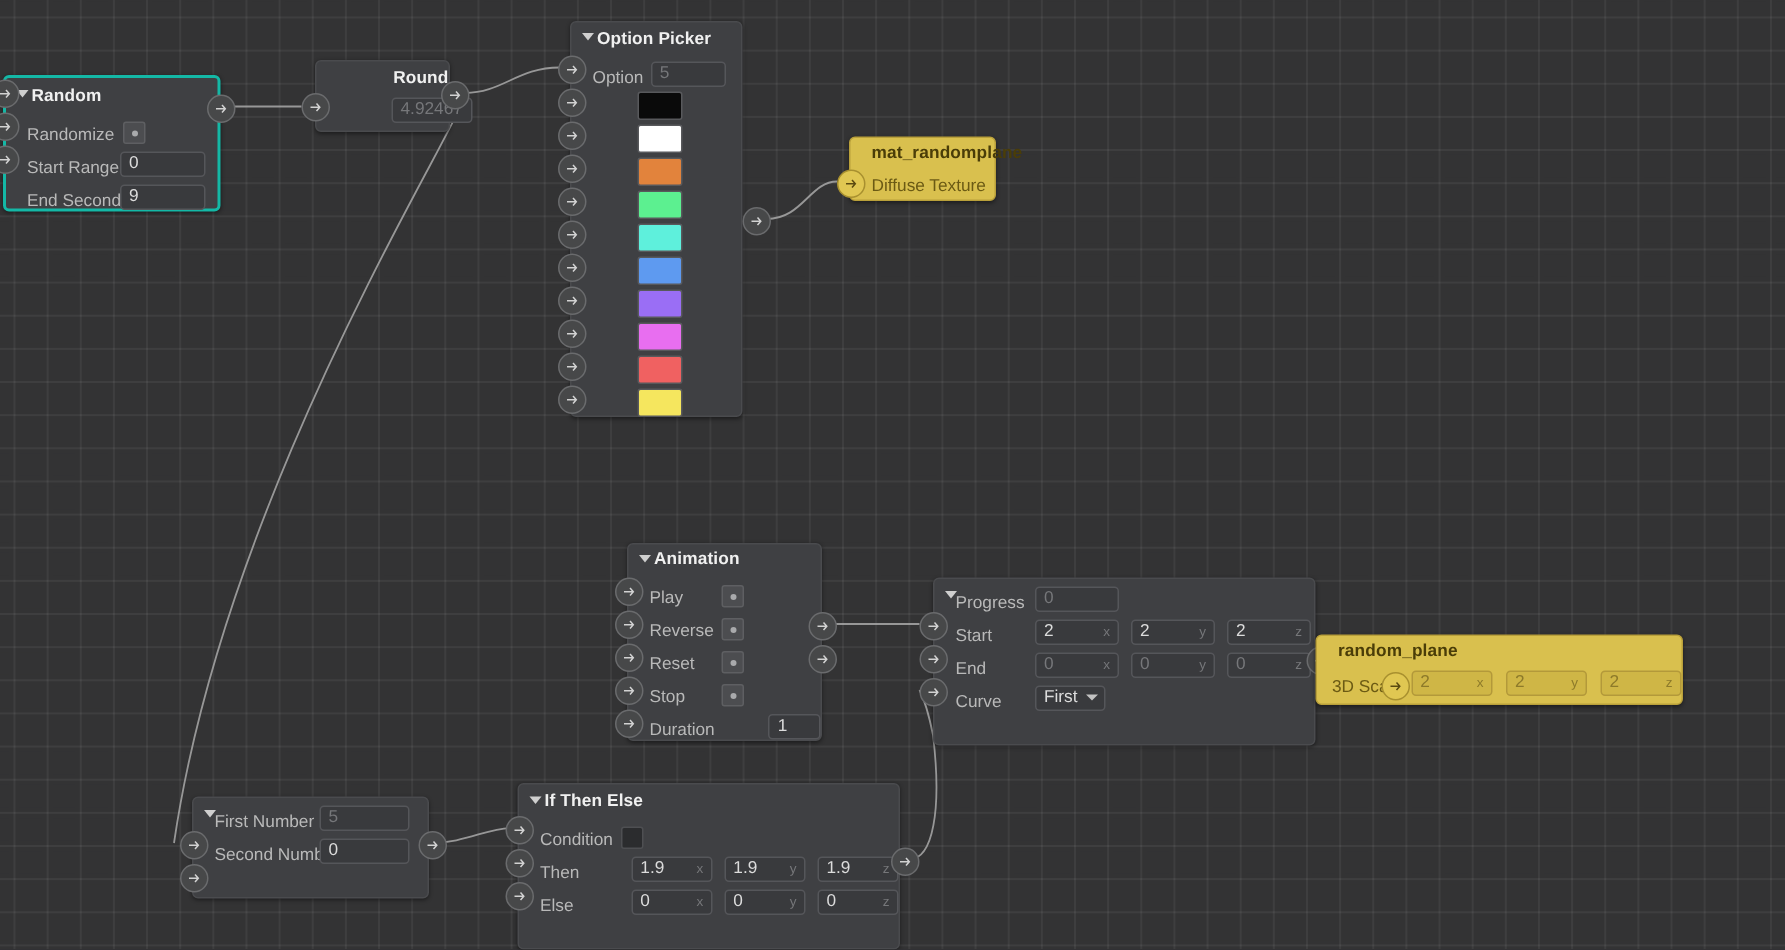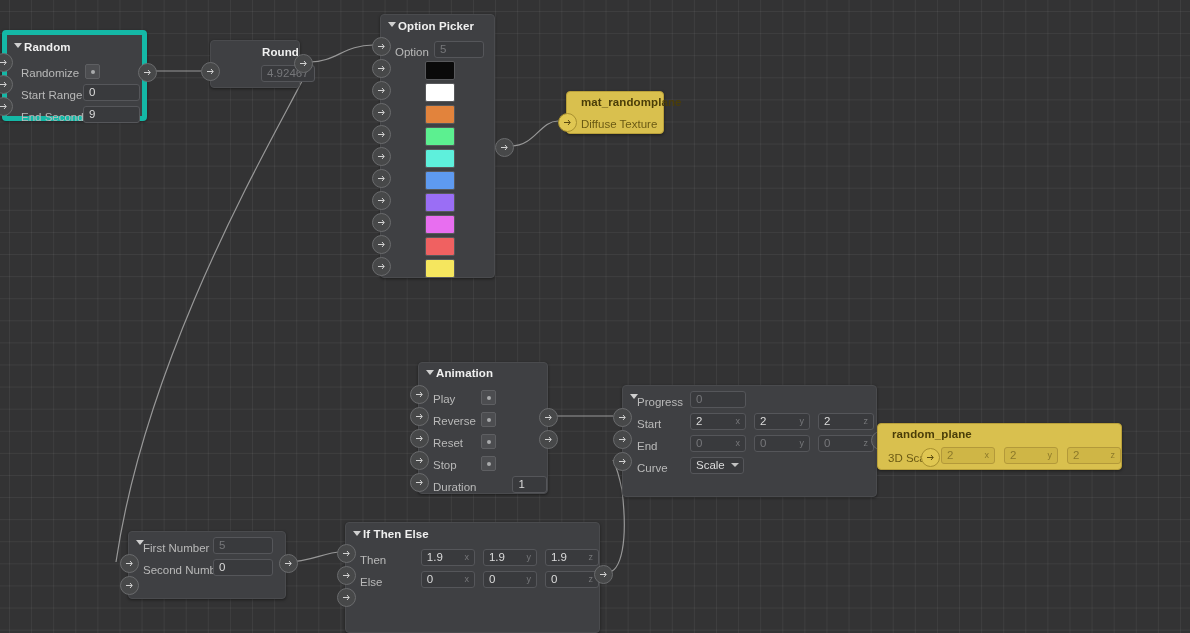--- a/index.html
+++ b/index.html
@@ -24,21 +24,21 @@
       repeating-linear-gradient(to right, #000 0 7px, transparent 7px 22.1px),
       repeating-linear-gradient(to bottom, #000 0 7px, transparent 7px 22.1px);
     mask-composite:add;
     -webkit-mask-position:6px 8px, 6px 8px;
     mask-position:6px 8px, 6px 8px;
   }
   #wires{position:absolute;inset:0;pointer-events:none;}
   .node{position:absolute;border-radius:4px;box-sizing:border-box;}
   .node.dark{background:#3f4043;border:1px solid #4a4b4e;
              box-shadow:0 1px 3px rgba(0,0,0,.45);}
-  .node.sel{border:5px solid #14b8a6;}
+  .node.sel{border:2px solid #14b8a6;margin-top:20px;}
   .node.gold{background:#d9c04e;border:1px solid #b9a03a;
              box-shadow:0 1px 3px rgba(0,0,0,.45);}
   .ntitle{font-size:11.5px;font-weight:bold;color:#f0f0f0;padding:6px 0 4px 17px;
           letter-spacing:.1px;line-height:12px;}
   .node.gold .ntitle{color:#4a3d08;padding-left:14px;font-size:11.5px;}
   .tri{position:absolute;left:7px;top:8px;width:0;height:0;
        border-left:4.5px solid transparent;border-right:4.5px solid transparent;
        border-top:5px solid #cfcfcf;}
   .row{position:relative;height:22px;display:flex;align-items:flex-end;
        padding-left:14px;}
@@ -342,21 +342,21 @@
     <span class="fld" style="width:56px;margin-left:8px;">2<span class="axis">z</span></span>
   </div>
   <div class="row">
     <span class="lbl" style="width:47px;">End</span>
     <span class="fld dim" style="width:56px;margin-left:6px;">0<span class="axis">x</span></span>
     <span class="fld dim" style="width:56px;margin-left:8px;">0<span class="axis">y</span></span>
     <span class="fld dim" style="width:56px;margin-left:8px;">0<span class="axis">z</span></span>
   </div>
   <div class="row">
     <span class="lbl" style="width:47px;">Curve</span>
-    <span class="sel-select" style="margin-left:6px;"><span>Scale</span><span class="caret"></span></span>
+    <span class="sel-select" style="margin-left:6px;"><span>First</span><span class="caret"></span></span>
   </div>
 </div>
 <div class="port" style="left:613px;top:408px;">
     <svg width="9" height="9" viewBox="0 0 9 9">
       <path d="M1 4.5h6M5 2l2.2 2.5L5 7" stroke="#d2d2d2" stroke-width="1" fill="none"></path>
     </svg>
   </div>
 <div class="port" style="left:613px;top:430px;">
     <svg width="9" height="9" viewBox="0 0 9 9">
       <path d="M1 4.5h6M5 2l2.2 2.5L5 7" stroke="#d2d2d2" stroke-width="1" fill="none"></path>
@@ -412,20 +412,24 @@
 <div class="port" style="left:279px;top:554px;">
     <svg width="9" height="9" viewBox="0 0 9 9">
       <path d="M1 4.5h6M5 2l2.2 2.5L5 7" stroke="#d2d2d2" stroke-width="1" fill="none"></path>
     </svg>
   </div>
 
 <div class="node dark" style="left:345px;top:522px;width:255px;height:111px;">
   <div class="tri" style="top:8px;"></div>
   <div class="ntitle" style="padding-top:5px;">If Then Else</div>
   <div class="row">
+    <span class="lbl" style="width:48px;">Condition</span>
+    <span class="chk" style="margin-left:6px;"></span>
+  </div>
+  <div class="row">
     <span class="lbl" style="width:48px;">Then</span>
     <span class="fld" style="width:56px;margin-left:15px;">1.9<span class="axis">x</span></span>
     <span class="fld" style="width:56px;margin-left:8px;">1.9<span class="axis">y</span></span>
     <span class="fld" style="width:56px;margin-left:8px;">1.9<span class="axis">z</span></span>
   </div>
   <div class="row">
     <span class="lbl" style="width:48px;">Else</span>
     <span class="fld" style="width:56px;margin-left:15px;">0<span class="axis">x</span></span>
     <span class="fld" style="width:56px;margin-left:8px;">0<span class="axis">y</span></span>
     <span class="fld" style="width:56px;margin-left:8px;">0<span class="axis">z</span></span>

